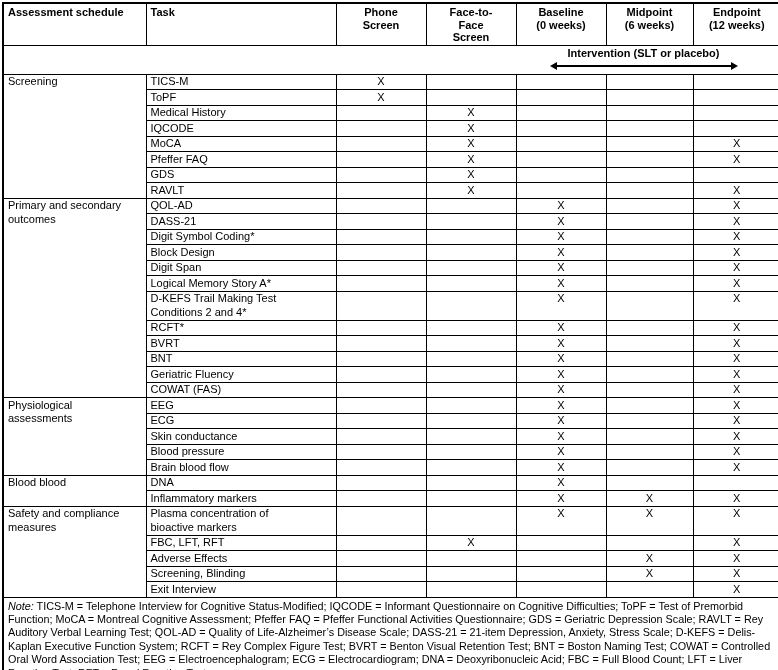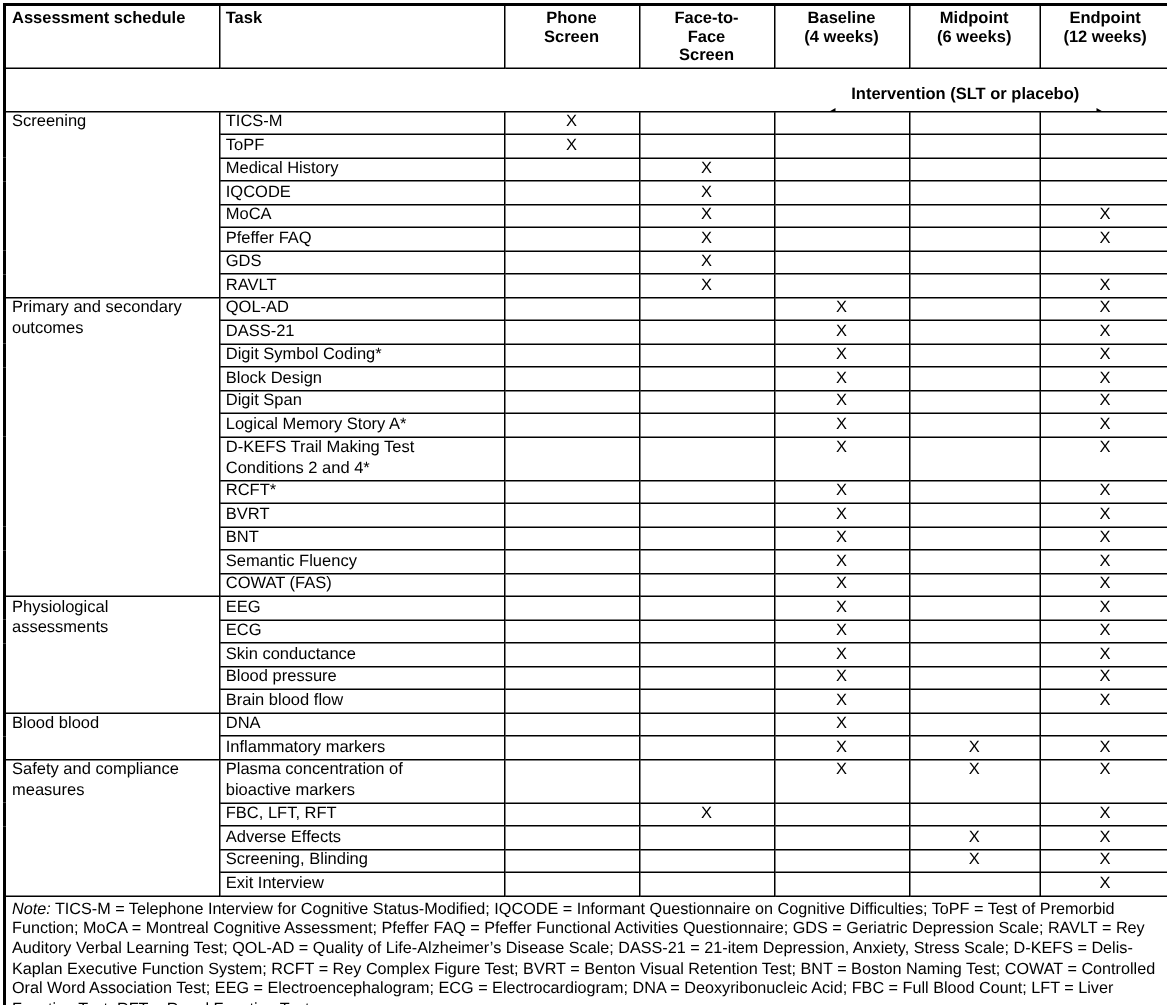--- a/index.html
+++ b/index.html
@@ -18,21 +18,21 @@
   th {
     font-weight: bold; font-size: 11px; line-height: 12.5px;
     padding: 2px 3px 1px; white-space: pre-line;
     height: 34px; box-sizing: border-box;
   }
   th.left { text-align: left; padding-left: 4px; margin-top: 32px; }
 
   td.intervention-cell {
     position: relative; height: 29px; padding: 0; box-sizing: border-box;
   }
-  .iv-wrap { position: absolute; top: 11px; left: 509px; width: 261px; }
+  .iv-wrap { position: absolute; top: 1px; left: 509px; width: 261px; }
   .iv-label {
     font-weight: bold; font-size: 11px; line-height: 13px; text-align: center;
   }
   .iv-arrow { display: flex; align-items: center; width: 188px; margin: 2px auto 0; }
   .iv-arrow .line { flex: 1; height: 2px; background: #000; }
   .iv-arrow .head-left {
     width: 0; height: 0;
     border-right: 7px solid #000;
     border-top: 4px solid transparent; border-bottom: 4px solid transparent;
   }
@@ -72,21 +72,21 @@
     <thead>
       <tr>
         <th class="left">Assessment schedule</th>
         <th class="left">Task</th>
         <th>Phone
 Screen</th>
         <th>Face-to-
 Face
 Screen</th>
         <th>Baseline
-(4 weeks)</th>
+(0 weeks)</th>
         <th>Midpoint
 (6 weeks)</th>
         <th>Endpoint
 (12 weeks)</th>
       </tr>
       <tr>
         <td class="intervention-cell" colspan="7">
           <div class="iv-wrap">
             <div class="iv-label">Intervention (SLT or placebo)</div>
             <div class="iv-arrow">
@@ -241,21 +241,21 @@
         </tr>
         <tr>
           <td class="task-cell">BNT</td>
           <td class="mark-cell"></td>
           <td class="mark-cell"></td>
           <td class="mark-cell">X</td>
           <td class="mark-cell"></td>
           <td class="mark-cell">X</td>
         </tr>
         <tr>
-          <td class="task-cell">Semantic Fluency</td>
+          <td class="task-cell">Geriatric Fluency</td>
           <td class="mark-cell"></td>
           <td class="mark-cell"></td>
           <td class="mark-cell">X</td>
           <td class="mark-cell"></td>
           <td class="mark-cell">X</td>
         </tr>
         <tr>
           <td class="task-cell">COWAT (FAS)</td>
           <td class="mark-cell"></td>
           <td class="mark-cell"></td>

